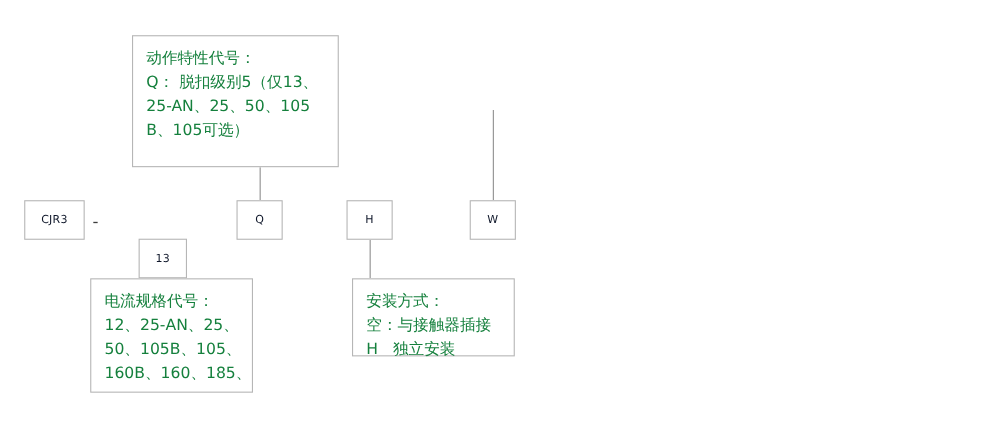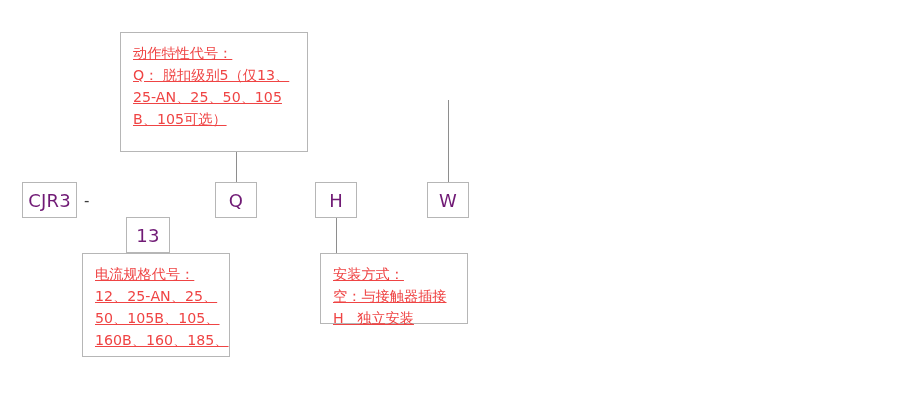--- a/index.html
+++ b/index.html
@@ -22,30 +22,29 @@
     position: absolute;
     box-sizing: border-box;
     border: 1px solid #b6b6b6;
     background: #ffffff;
     z-index: 2;
   }
   .code-box {
     display: flex;
     align-items: center;
     justify-content: center;
-    font-size: 18px;
-    color: #701a75;
+    font-size: 10px;
+    color: #0f172a;
     letter-spacing: 0.2px;
   }
   .note-box {
     padding: 9px 12px 10px 12px;
     font-size: 14.2px;
     line-height: 22px;
-    color: #ef4444;
-    text-decoration: underline;
+    color: #15803d;
   }
   .note-line {
     white-space: pre;
   }
   .connector {
     position: absolute;
     background: #8e8e8e;
     z-index: 1;
   }
   .v-line { width: 1px; }

